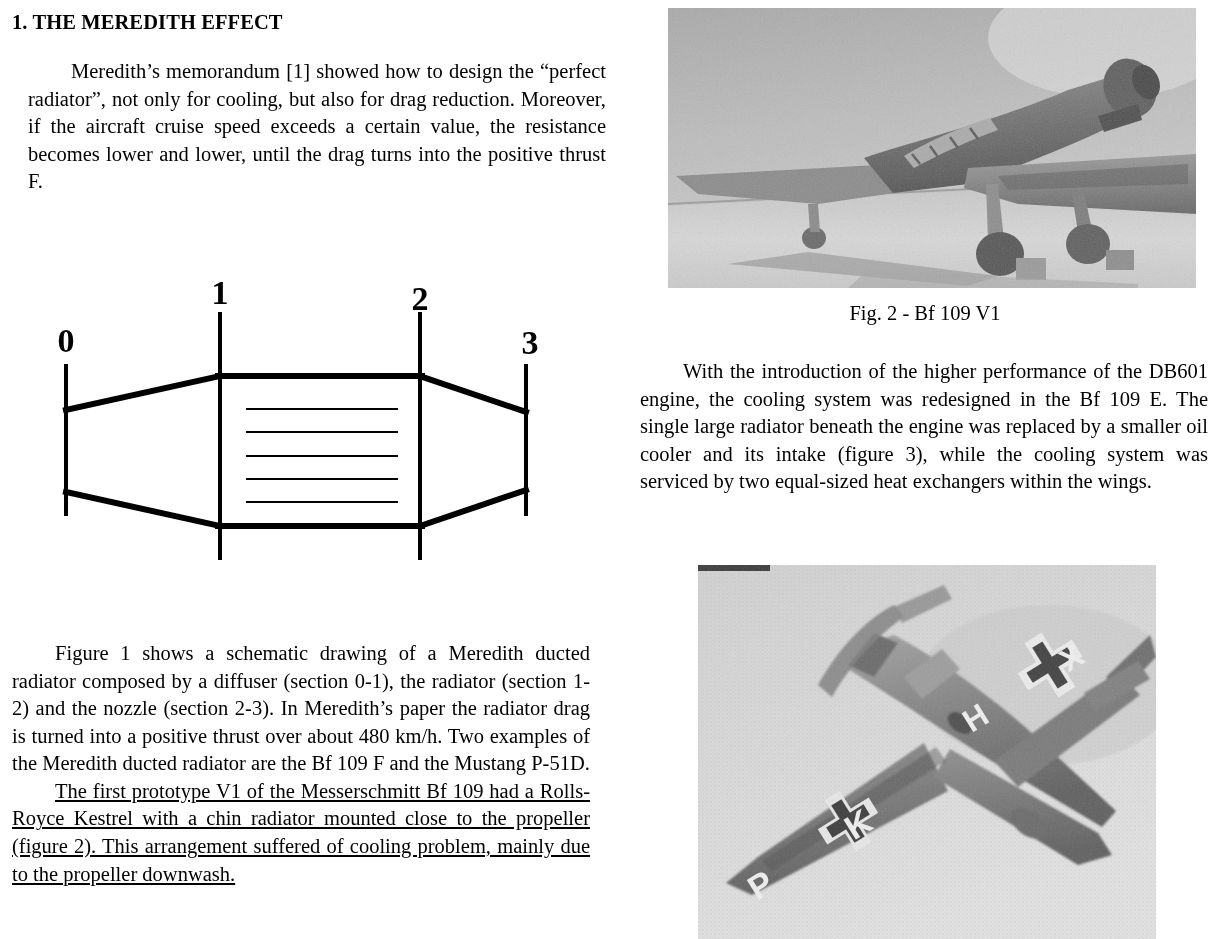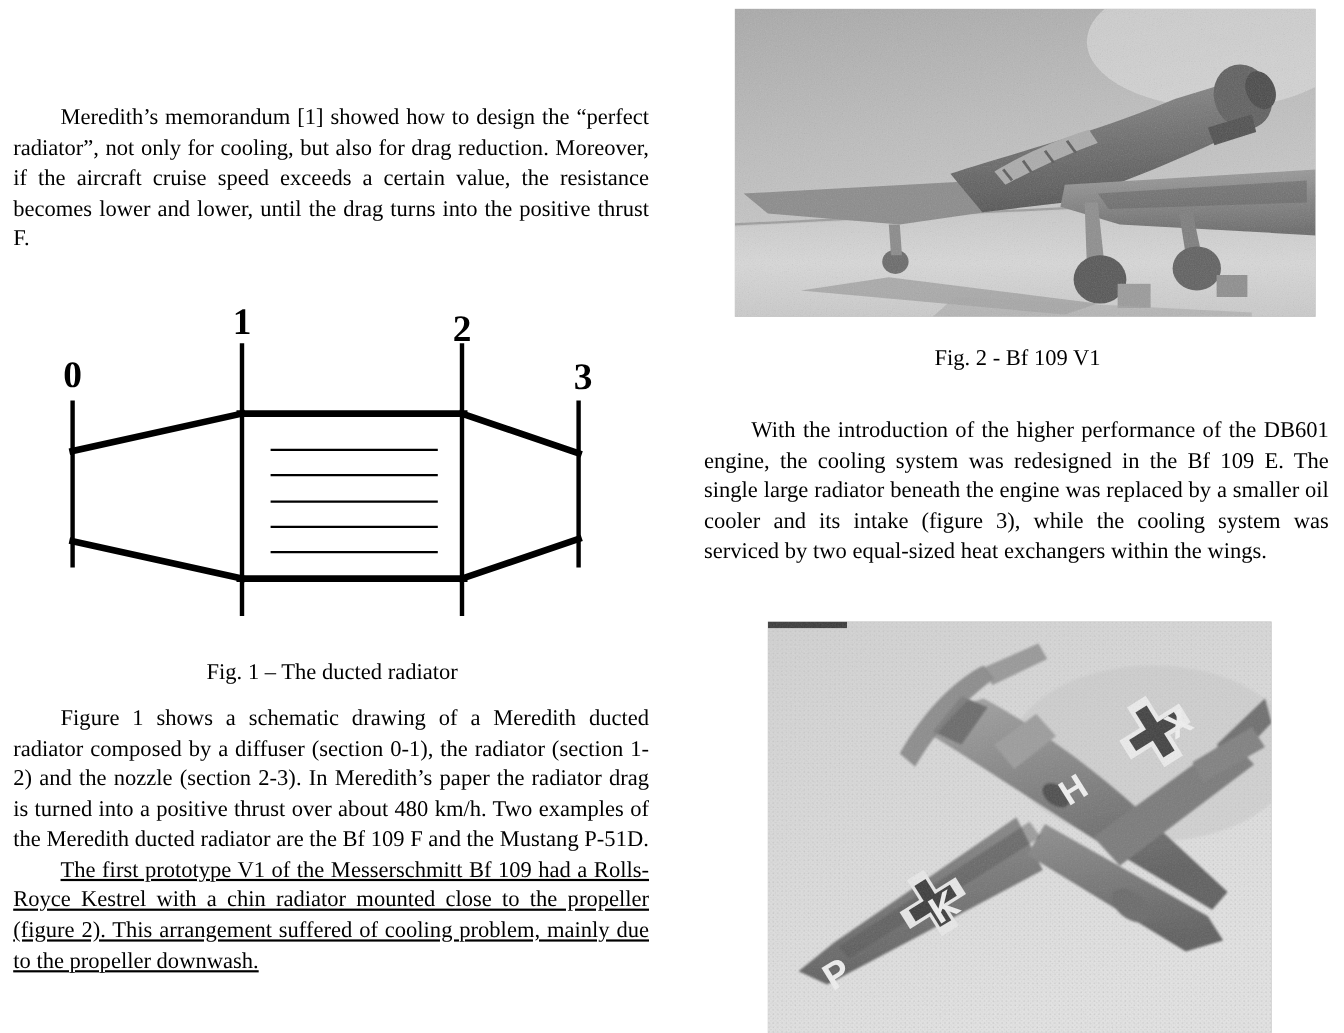--- a/index.html
+++ b/index.html
@@ -38,21 +38,21 @@
     text-indent: 2.1em;
     hyphens: none;
   }
   p.body + p.body {
     margin-top: 0;
     text-decoration: underline;
   }
   .caption {
     font-size: 20.5px;
     text-align: center;
-    margin: 13px;
+    margin: 0;
     line-height: 1.3;
   }
 
   
   .fig1-wrap {
     position: relative;
     width: 580px;
     height: 330px;
     margin-top: 22px;
   }
@@ -75,43 +75,46 @@
   }
   .cap-fig2 {
     position: absolute;
     left: 640px;
     top: 300px;
     width: 570px;
   }
   .para-right {
     position: absolute;
     left: 640px;
-    top: 378px;
+    top: 358px;
     width: 568px;
   }
   .photo-2 {
     position: absolute;
     left: 698px;
     top: 565px;
     width: 458px;
     height: 374px;
   }
 
   
-  .para-intro { position: absolute; left: 12px; top: 58px; width: 578px; margin-top: 36px; }
+  .para-intro { position: absolute; left: 28px; top: 58px; width: 578px; }
   .fig1-block { position: absolute; left: 14px; top: 242px; width: 580px; }
   .cap-fig1   { position: absolute; left: 12px; top: 585px; width: 580px; }
   .para-lower { position: absolute; left: 12px; top: 640px; width: 578px; }
   .title-block{ position: absolute; left: 12px; top: 10px; width: 580px; }
 </style>
 </head>
 <body>
 
 <div class="page">
 
+  <div class="title-block">
+    <h1 class="section-title">1. THE MEREDITH EFFECT</h1>
+  </div>
 
   <div class="para-intro">
     <p class="body">Meredith’s memorandum [1] showed how to design the “perfect radiator”, not only for cooling, but also for drag reduction. Moreover, if the aircraft cruise speed exceeds a certain value, the resistance becomes lower and lower, until the drag turns into the positive thrust F.</p>
   </div>
 
   <div class="fig1-block">
     <div class="fig1-wrap">
       <svg class="fig1-svg" width="580" height="300" viewBox="0 0 580 300">
 
         <line x1="52" y1="100" x2="52" y2="252" stroke="#000" stroke-width="4"></line>
@@ -135,23 +138,20 @@
         <line x1="406" y1="262" x2="512" y2="226" stroke="#000" stroke-width="6" stroke-linecap="square"></line>
 
         <text x="52" y="88" font-family="Liberation Serif, serif" font-size="34" font-weight="bold" text-anchor="middle" fill="#000">0</text>
         <text x="206" y="40" font-family="Liberation Serif, serif" font-size="34" font-weight="bold" text-anchor="middle" fill="#000">1</text>
         <text x="406" y="46" font-family="Liberation Serif, serif" font-size="34" font-weight="bold" text-anchor="middle" fill="#000">2</text>
         <text x="516" y="90" font-family="Liberation Serif, serif" font-size="34" font-weight="bold" text-anchor="middle" fill="#000">3</text>
       </svg>
     </div>
   </div>
 
-  <div class="cap-fig1">
-    <p class="caption">Fig. 1 – The ducted radiator</p>
-  </div>
 
   <div class="para-lower">
     <p class="body">Figure 1 shows a schematic drawing of a Meredith ducted radiator composed by a diffuser (section 0-1), the radiator (section 1-2) and the nozzle (section 2-3). In Meredith’s paper the radiator drag is turned into a positive thrust over about 480 km/h. Two examples of the Meredith ducted radiator are the Bf 109 F and the Mustang P-51D.</p>
     <p class="body">The first prototype V1 of the Messerschmitt Bf 109 had a Rolls-Royce Kestrel with a chin radiator mounted close to the propeller (figure 2). This arrangement suffered of cooling problem, mainly due to the propeller downwash.</p>
   </div>
 
   <div class="photo photo-1">
     <svg width="528" height="280" viewBox="0 0 528 280">
       <defs>
         <linearGradient id="skyGrad" x1="0" y1="0" x2="0.25" y2="1">

